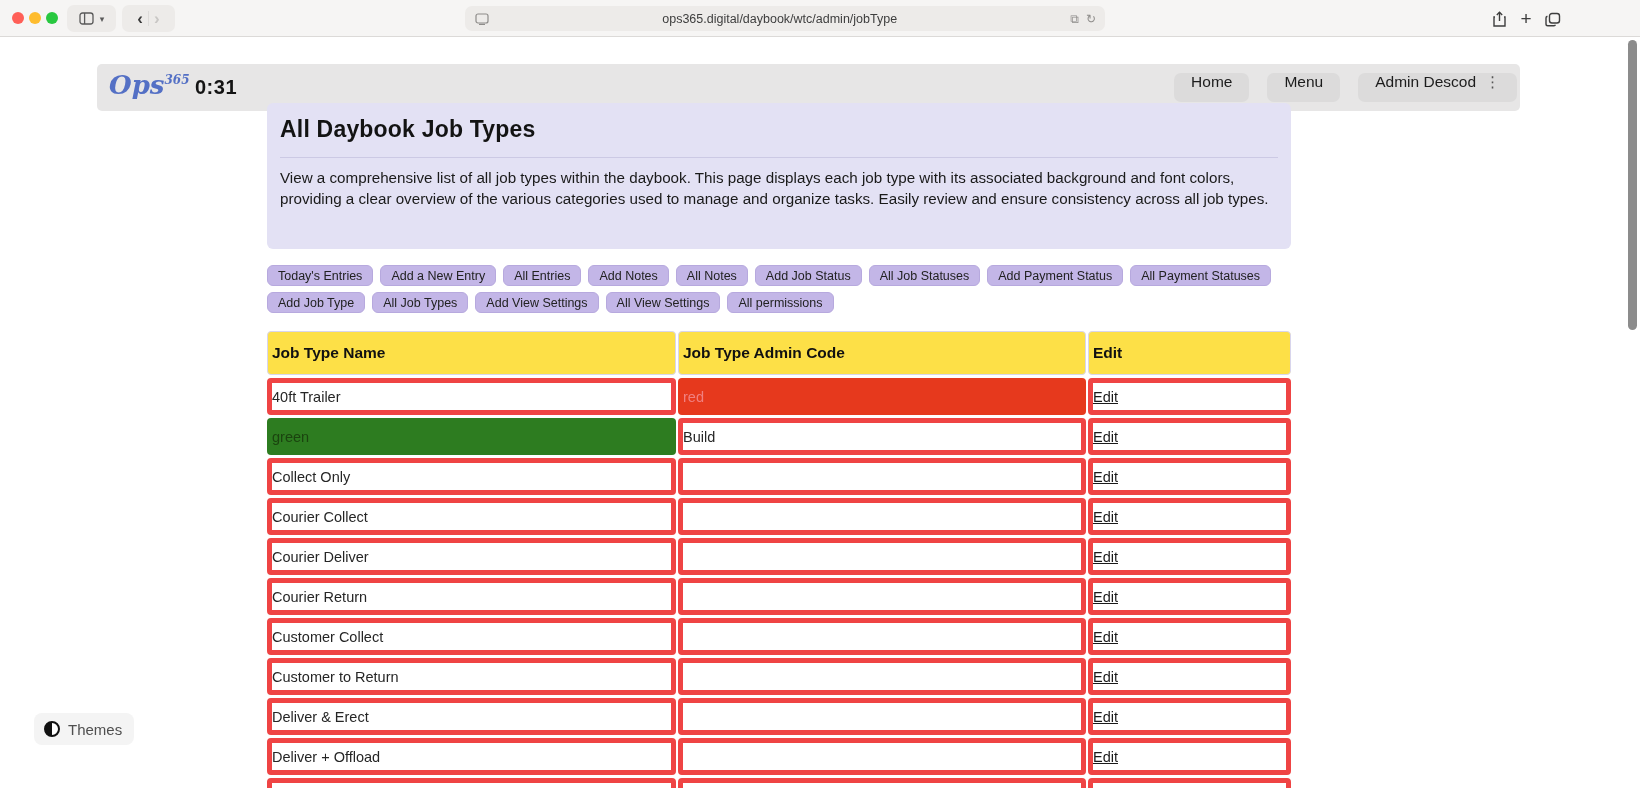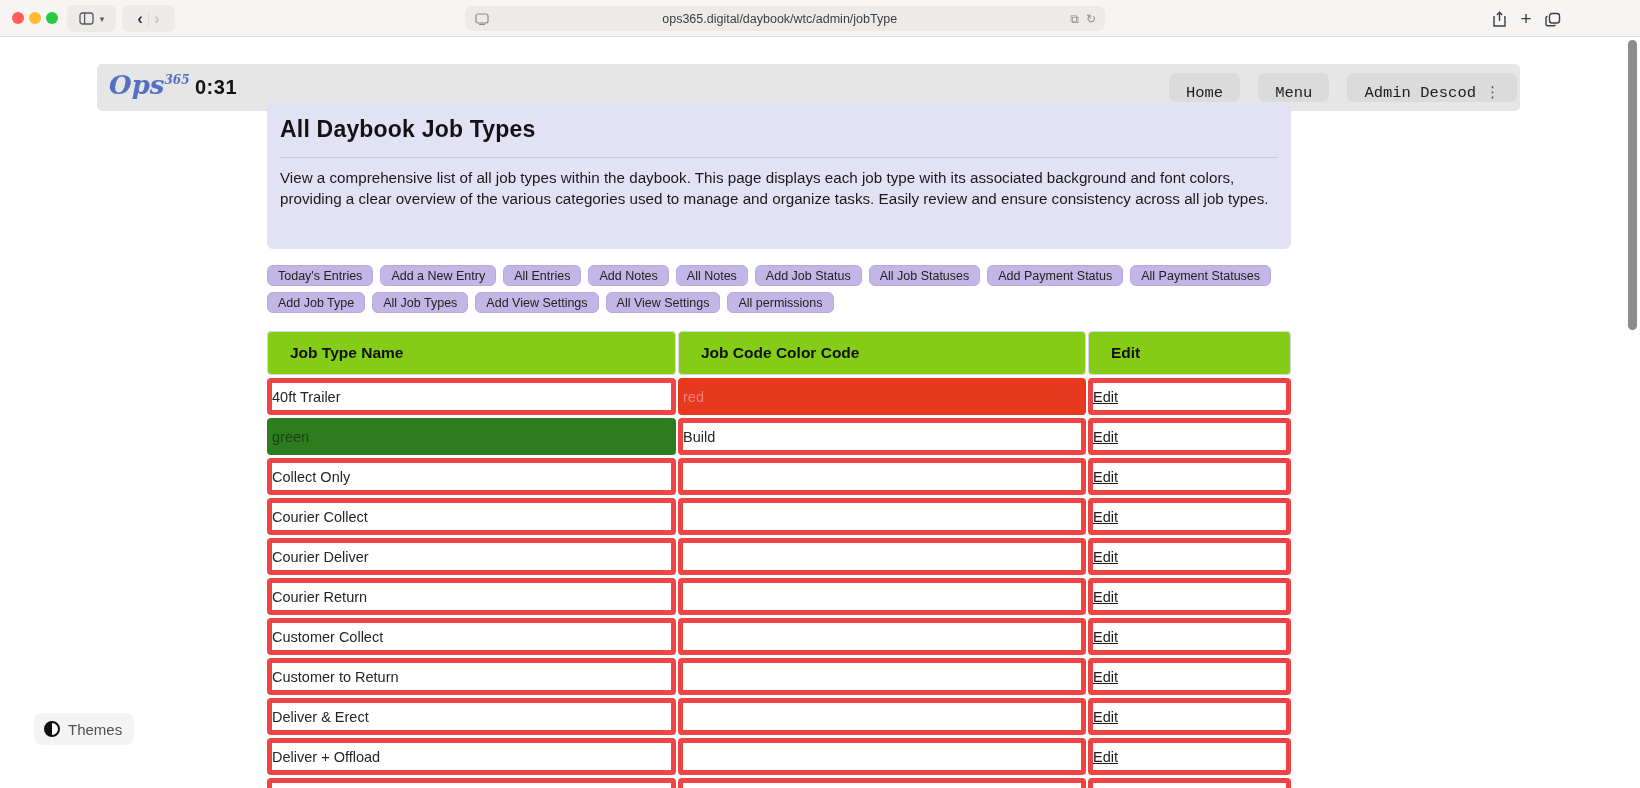--- a/index.html
+++ b/index.html
@@ -35,38 +35,38 @@
     background:#e7e6e6; border-radius:5px; }
   .logo { position:absolute; left:12px; top:6px;
     font-family:"DejaVu Serif", serif; font-style:italic; font-weight:bold;
     font-size:26px; color:#5470c5; }
   .logo sup { font-size:12px; font-style:italic; }
   .timer { position:absolute; left:98px; top:12px; font-size:20px; font-weight:800;
     color:#141414; letter-spacing:.5px; }
   .app-nav { position:absolute; right:3px; top:0; height:47px; display:flex;
     align-items:center; gap:18px; }
   .nav-btn { height:29px; padding:0 17px; background:#dcdbdb; border:none; border-radius:7px;
-    font-family:Liberation Mono, monospace; font-size:15.5px; color:#1c1c1c; display:flex; align-items:flex-end; gap:9px; }
+    font-family:Liberation Sans, sans-serif; font-size:15.5px; color:#1c1c1c; display:flex; align-items:flex-start; gap:9px; }
   .kebab { color:#555; font-size:15px; }
   
   .intro { position:absolute; left:267px; top:103px; width:1024px; height:146px;
     background:#e3e1f4; border-radius:6px; padding:11px 13px; }
   .intro h1 { font-size:23px; line-height:30px; font-weight:700; color:#131313; letter-spacing:.2px; }
   .intro hr { border:none; border-top:1px solid #ccc9e4; margin-top:13px; }
   .intro p { margin-top:10px; font-size:15.2px; line-height:20.5px; color:#1a1a1a; width:992px; }
   
   .toolbar { position:absolute; left:267px; top:265px; width:1024px;
     display:flex; flex-wrap:wrap; column-gap:7px; row-gap:6px; }
   .chip { height:21px; padding:0 10px; background:#c3b6e7; border:1px solid #b7a9de;
     border-radius:6px; font-family:inherit; font-size:12.5px; font-weight:500; color:#222; }
   
   .job-table { position:absolute; left:267px; top:331px; width:1024px; }
   .trow { display:grid; grid-template-columns:409px 408px 203px; column-gap:2px; }
-  .hcell { height:44px; background:#84cc16; border:1px solid #d8d5ec; border-radius:4px;
-    display:flex; align-items:center; padding-left:22px; font-size:15.5px; font-weight:700; color:#111; }
+  .hcell { height:44px; background:#fde047; border:1px solid #d8d5ec; border-radius:4px;
+    display:flex; align-items:center; padding-left:4px; font-size:15.5px; font-weight:700; color:#111; }
   .brow { margin-top:3px; }
   .cell { height:37px; background:#fff; border:5px solid #ef4444; border-radius:4px;
     display:flex; align-items:center; font-size:14.5px; color:#262626; }
   .cell.colored { border-color:transparent; }
   .edit-link { color:#1a1a1a; text-decoration:underline; font-size:14.5px; }
   
   .scrollbar { position:absolute; left:1628px; top:40px; width:9px; height:290px;
     background:#8c8c8c; border-radius:4.5px; }
   .themes-btn { position:absolute; left:34px; top:713px; height:32px; padding:0 12px 0 10px;
     background:#f4f4f4; border:none; border-radius:8px; display:flex; align-items:center; gap:8px;
@@ -162,21 +162,21 @@
     <button class="chip">Add Job Type</button>
     <button class="chip">All Job Types</button>
     <button class="chip">Add View Settings</button>
     <button class="chip">All View Settings</button>
     <button class="chip">All permissions</button>
   </div>
 
 <div class="job-table">
   <div class="trow">
       <div class="hcell">Job Type Name</div>
-      <div class="hcell">Job Code Color Code</div>
+      <div class="hcell">Job Type Admin Code</div>
       <div class="hcell">Edit</div>
     </div>
   <div>
       <div class="trow brow">
         <div class="cell">40ft Trailer</div>
         <div class="cell colored" style="background: rgb(230, 57, 29); color: rgb(240, 128, 128);">red</div>
         <div class="cell">
           <a class="edit-link" href="#">Edit</a>
         </div>
       </div>

